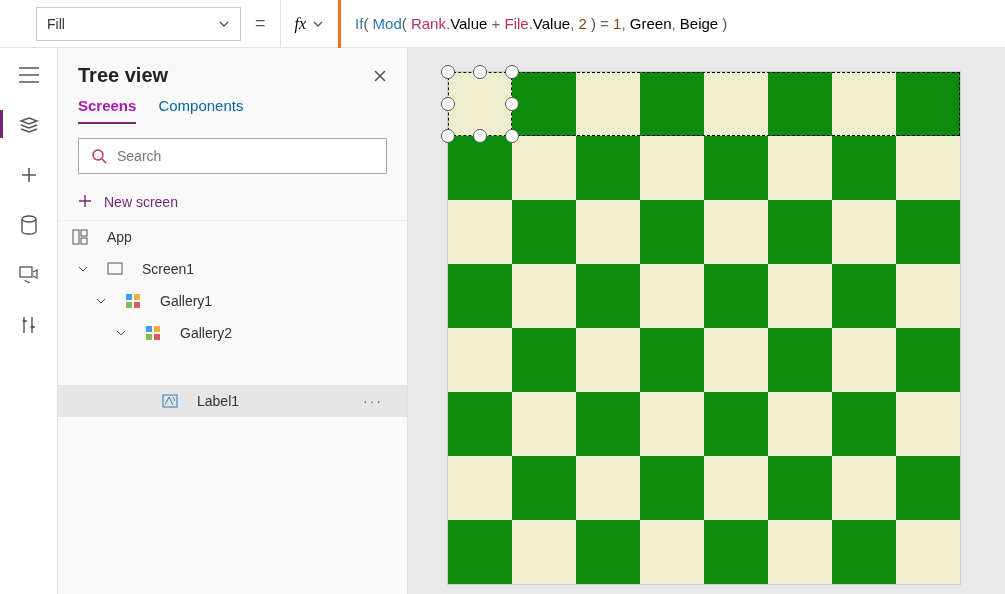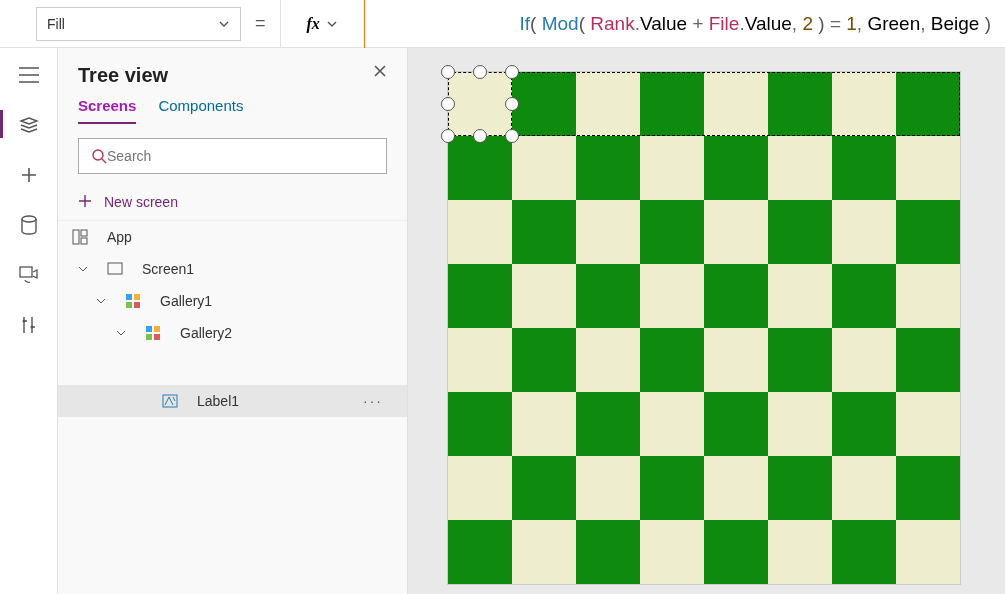--- a/index.html
+++ b/index.html
@@ -2,47 +2,47 @@
 <html><head>
 <meta charset="utf-8">
 <style>
 * { box-sizing: border-box; margin: 0; padding: 0; font-family: "Segoe UI", Arial, sans-serif; }
 body { width: 1005px; height: 594px; background: #f5f5f5; overflow: hidden; }
 
 .top-bar { display: flex; align-items: center; height: 48px; background: #fff; border-bottom: 1px solid #e0e0e0; }
 .prop-dd { display: flex; align-items: center; width: 205px; height: 34px; margin-left: 36px; border: 1px solid #ccc; padding: 0 10px; justify-content: space-between; background: #fff; }
 .prop-dd span { font-size: 14px; color: #333; }
 .equals { font-size: 18px; color: #555; margin: 0 14px; }
-.fx-box { display: flex; align-items: center; height: 48px; border-left: 1px solid #e0e0e0; border-right: 1px solid #f97316; padding: 0 26px; gap: 6px; font-weight: bold; }
+.fx-box { display: flex; align-items: center; height: 48px; border-left: 1px solid #e0e0e0; border-right: 3px solid #f97316; padding: 0 14px; gap: 6px; }
 .fx-box .fx { font-style: italic; font-family: "Segoe UI", serif; font-size: 16px; }
-.formula { flex: 1; height: 48px; display: flex; align-items: center; padding: 0 14px; font-family: Consolas, monospace; font-size: 19px; white-space: pre; justify-content: flex-end; }
+.formula { flex: 1; height: 48px; display: flex; align-items: center; padding: 0 14px; font-family: Consolas, monospace; font-size: 15px; white-space: pre; }
 .tok-fn { color: #2a7ab0; }
 .tok-id { color: #b5305f; }
 .tok-num { color: #7a4b00; }
 .tok-par { color: #555; }
 .tok-op { color: #666; }
 
 .main { display: flex; height: calc(594px - 48px); }
 
 .left-rail { width: 58px; background: #fff; border-right: 1px solid #e0e0e0; display: flex; flex-direction: column; align-items: center; padding-top: 16px; gap: 28px; }
 .rail-ic { width: 22px; height: 22px; display: flex; align-items: center; justify-content: center; color: #555; }
 .rail-ic.active { position: relative; }
 .rail-ic.active::before { content: ""; position: absolute; left: -18px; top: -4px; width: 3px; height: 28px; background: #742774; }
 
 .tree-panel { width: 350px; background: #f9f9f9; border-right: 1px solid #e0e0e0; display:flex; flex-direction:column; }
-.tree-head { display:flex; align-items:flex-start; justify-content: space-between; padding: 16px 20px 10px 20px; }
+.tree-head { display:flex; align-items:flex-end; justify-content: space-between; padding: 16px 20px 10px 20px; }
 .tree-head h1 { font-size: 20px; font-weight: 600; color: #222; }
 .close-x { font-size: 16px; color: #555; cursor: pointer; }
 
 .tabs { display:flex; gap: 22px; padding: 0 20px; }
 .tab { font-size: 15px; color: #0369a1; padding-bottom: 8px; }
 .tab.active { color: #a21caf; border-bottom: 2px solid #742774; font-weight: 600; }
 
 .search-wrap { padding: 14px 20px 10px 20px; }
-.search { display:flex; align-items:center; border:1px solid #aaa; height:36px; padding: 0 12px; background:#fff; }
+.search { display:flex; align-items:center; gap:10px; border:1px solid #aaa; height:36px; padding: 0 12px; background:#fff; }
 .search svg { flex-shrink:0; }
 .search input { border:none; outline:none; flex:1; font-size:14px; color:#555; background:transparent; }
 
 .ns-row { display:flex; align-items:flex-start; gap:12px; padding: 10px 20px; color: #742774; font-size:14px; border-bottom: 1px solid #eee;}
 .app-row, .node-row { display:flex; align-items:center; gap:19px; padding: 8px 14px; font-size:14px; color:#333; }
 .node-row { padding-left: 20px; }
 .indent1 { padding-left: 38px; }
 .indent2 { padding-left: 58px; }
 .indent3 { padding-left: 104px; margin-top: 36px; }
 .node-row.selected { background: #e6e6e6; }

